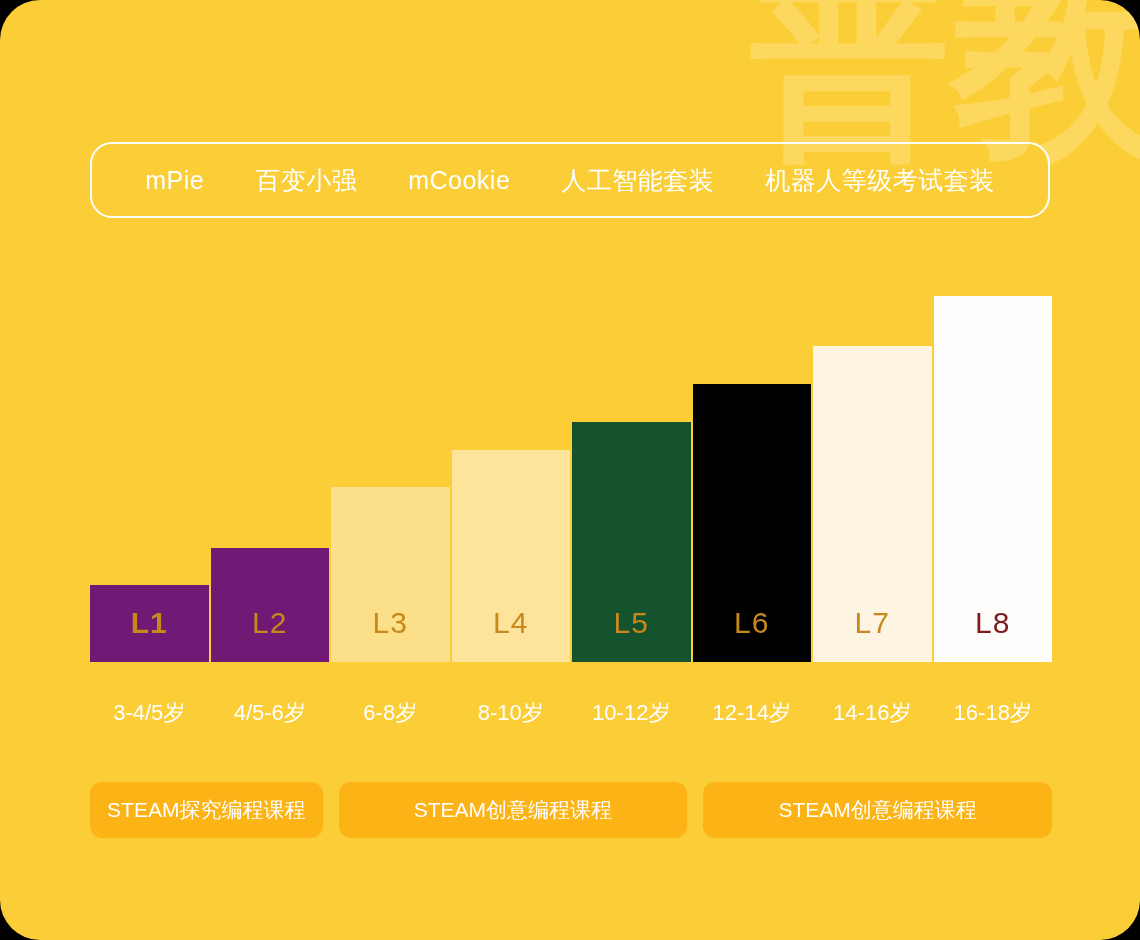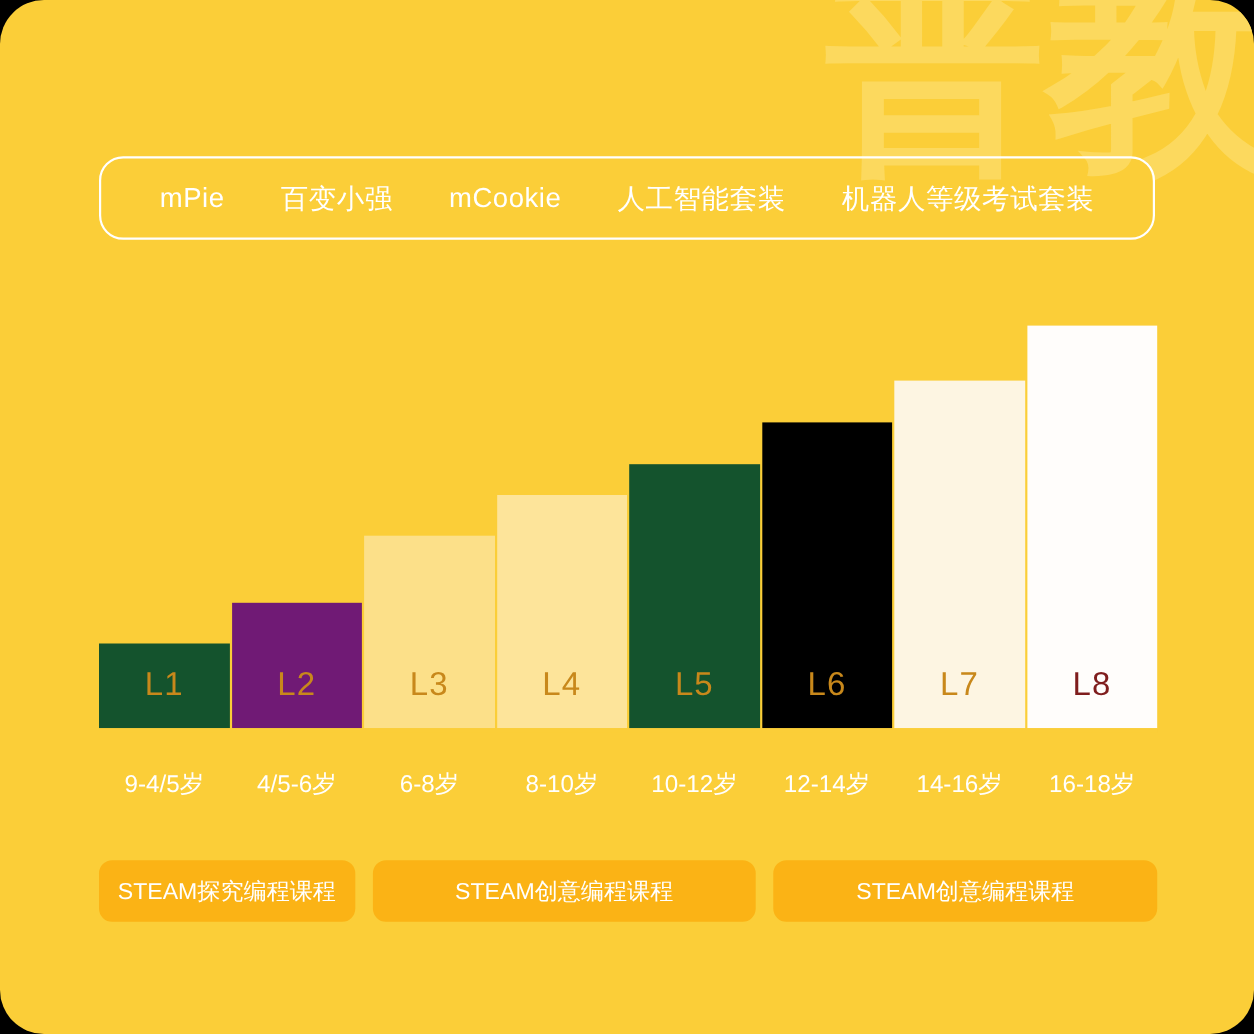--- a/index.html
+++ b/index.html
@@ -147,21 +147,21 @@
 
   <div id="nav-pill">
       <div class="nav-item">mPie</div>
       <div class="nav-item">百变小强</div>
       <div class="nav-item">mCookie</div>
       <div class="nav-item">人工智能套装</div>
       <div class="nav-item">机器人等级考试套装</div>
     </div>
 
   <div id="chart">
-      <div class="bar" style="height: 20.6989%; background: #14532d;">
+      <div class="bar" style="height: 20.6989%; background: #701a75; font-weight: bold;">
         <span class="bar-label" style="color: rgb(200, 136, 27);">L1</span>
       </div>
       <div class="bar" style="height: 30.6452%; background: #701a75;">
         <span class="bar-label" style="color: rgb(200, 136, 27);">L2</span>
       </div>
       <div class="bar" style="height: 47.043%; background: rgb(252, 224, 137);">
         <span class="bar-label" style="color: rgb(200, 136, 27);">L3</span>
       </div>
       <div class="bar" style="height: 56.9892%; background: rgb(253, 228, 154);">
         <span class="bar-label" style="color: rgb(200, 136, 27);">L4</span>
@@ -176,21 +176,21 @@
         <span class="bar-label" style="color: rgb(200, 136, 27);">L7</span>
       </div>
       <div class="bar" style="height: 98.3871%; background: rgb(255, 253, 251);">
         <span class="bar-label" style="color: #7f1d1d;">L8</span>
       </div>
     </div>
 
   <div id="baseline"></div>
 
   <div id="ages">
-      <div class="age-item">9-4/5岁</div>
+      <div class="age-item">3-4/5岁</div>
       <div class="age-item">4/5-6岁</div>
       <div class="age-item">6-8岁</div>
       <div class="age-item">8-10岁</div>
       <div class="age-item">10-12岁</div>
       <div class="age-item">12-14岁</div>
       <div class="age-item">14-16岁</div>
       <div class="age-item">16-18岁</div>
     </div>
 
   <div id="courses">

